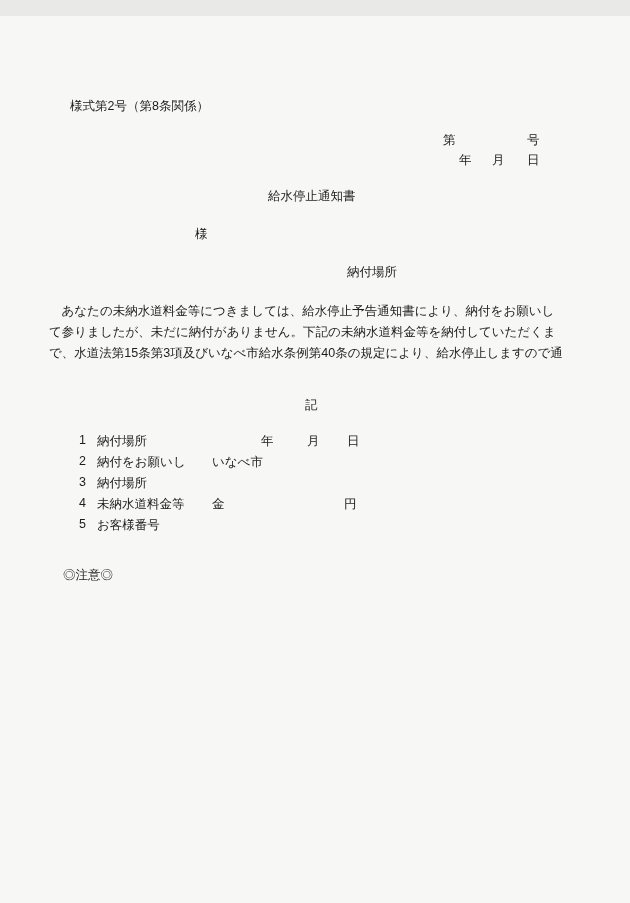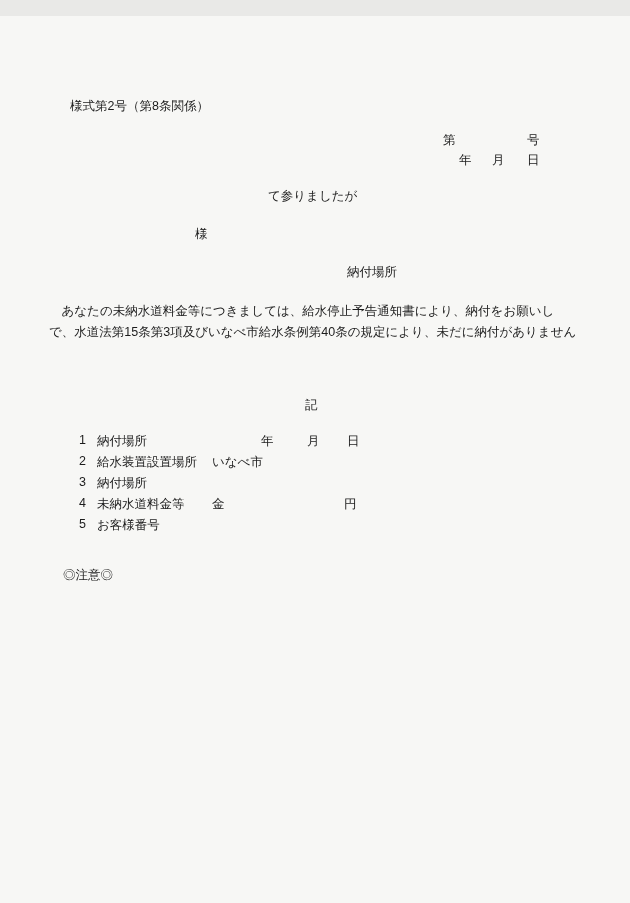--- a/index.html
+++ b/index.html
@@ -51,44 +51,45 @@
     <span class="abs" style="left:443px; top:116px;">第</span>
     <span class="abs" style="left:527px; top:116px;">号</span>
   </div>
 
   <div>
     <span class="abs" style="left:459px; top:136px;">年</span>
     <span class="abs" style="left:492px; top:136px;">月</span>
     <span class="abs" style="left:527px; top:136px;">日</span>
   </div>
 
-  <div class="abs" style="left:268px; top:172px;">て参りましたが</div>
+  <div class="abs" style="left:268px; top:172px;">給水停止通知書</div>
 
   <div class="abs" style="left:195px; top:210px;">様</div>
 
   <div class="abs" style="left:347px; top:248px;">納付場所</div>
 
   <div class="body-block">
     <div class="body-line indent">あなたの未納水道料金等につきましては、給水停止予告通知書により、納付をお願いし</div>
-    <div class="body-line">で、水道法第15条第3項及びいなべ市給水条例第40条の規定により、未だに納付がありません</div>
+    <div class="body-line">て参りましたが、未だに納付がありません。下記の未納水道料金等を納付していただくま</div>
+    <div class="body-line">で、水道法第15条第3項及びいなべ市給水条例第40条の規定により、給水停止しますので通</div>
   </div>
 
   <div class="abs" style="left:305px; top:381px;">記</div>
 
   <div class="list-row" style="top:417px;">
     <span class="no">1</span>
     <span class="label">納付場所</span>
     <span class="col-year">年</span>
     <span class="col-month">月</span>
     <span class="col-day">日</span>
   </div>
 
   <div class="list-row" style="top:438px;">
     <span class="no">2</span>
-    <span class="label">給水装置設置場所</span>
+    <span class="label">納付をお願いし</span>
     <span class="col-a">いなべ市</span>
   </div>
 
   <div class="list-row" style="top:459px;">
     <span class="no">3</span>
     <span class="label">納付場所</span>
   </div>
 
   <div class="list-row" style="top:480px;">
     <span class="no">4</span>

